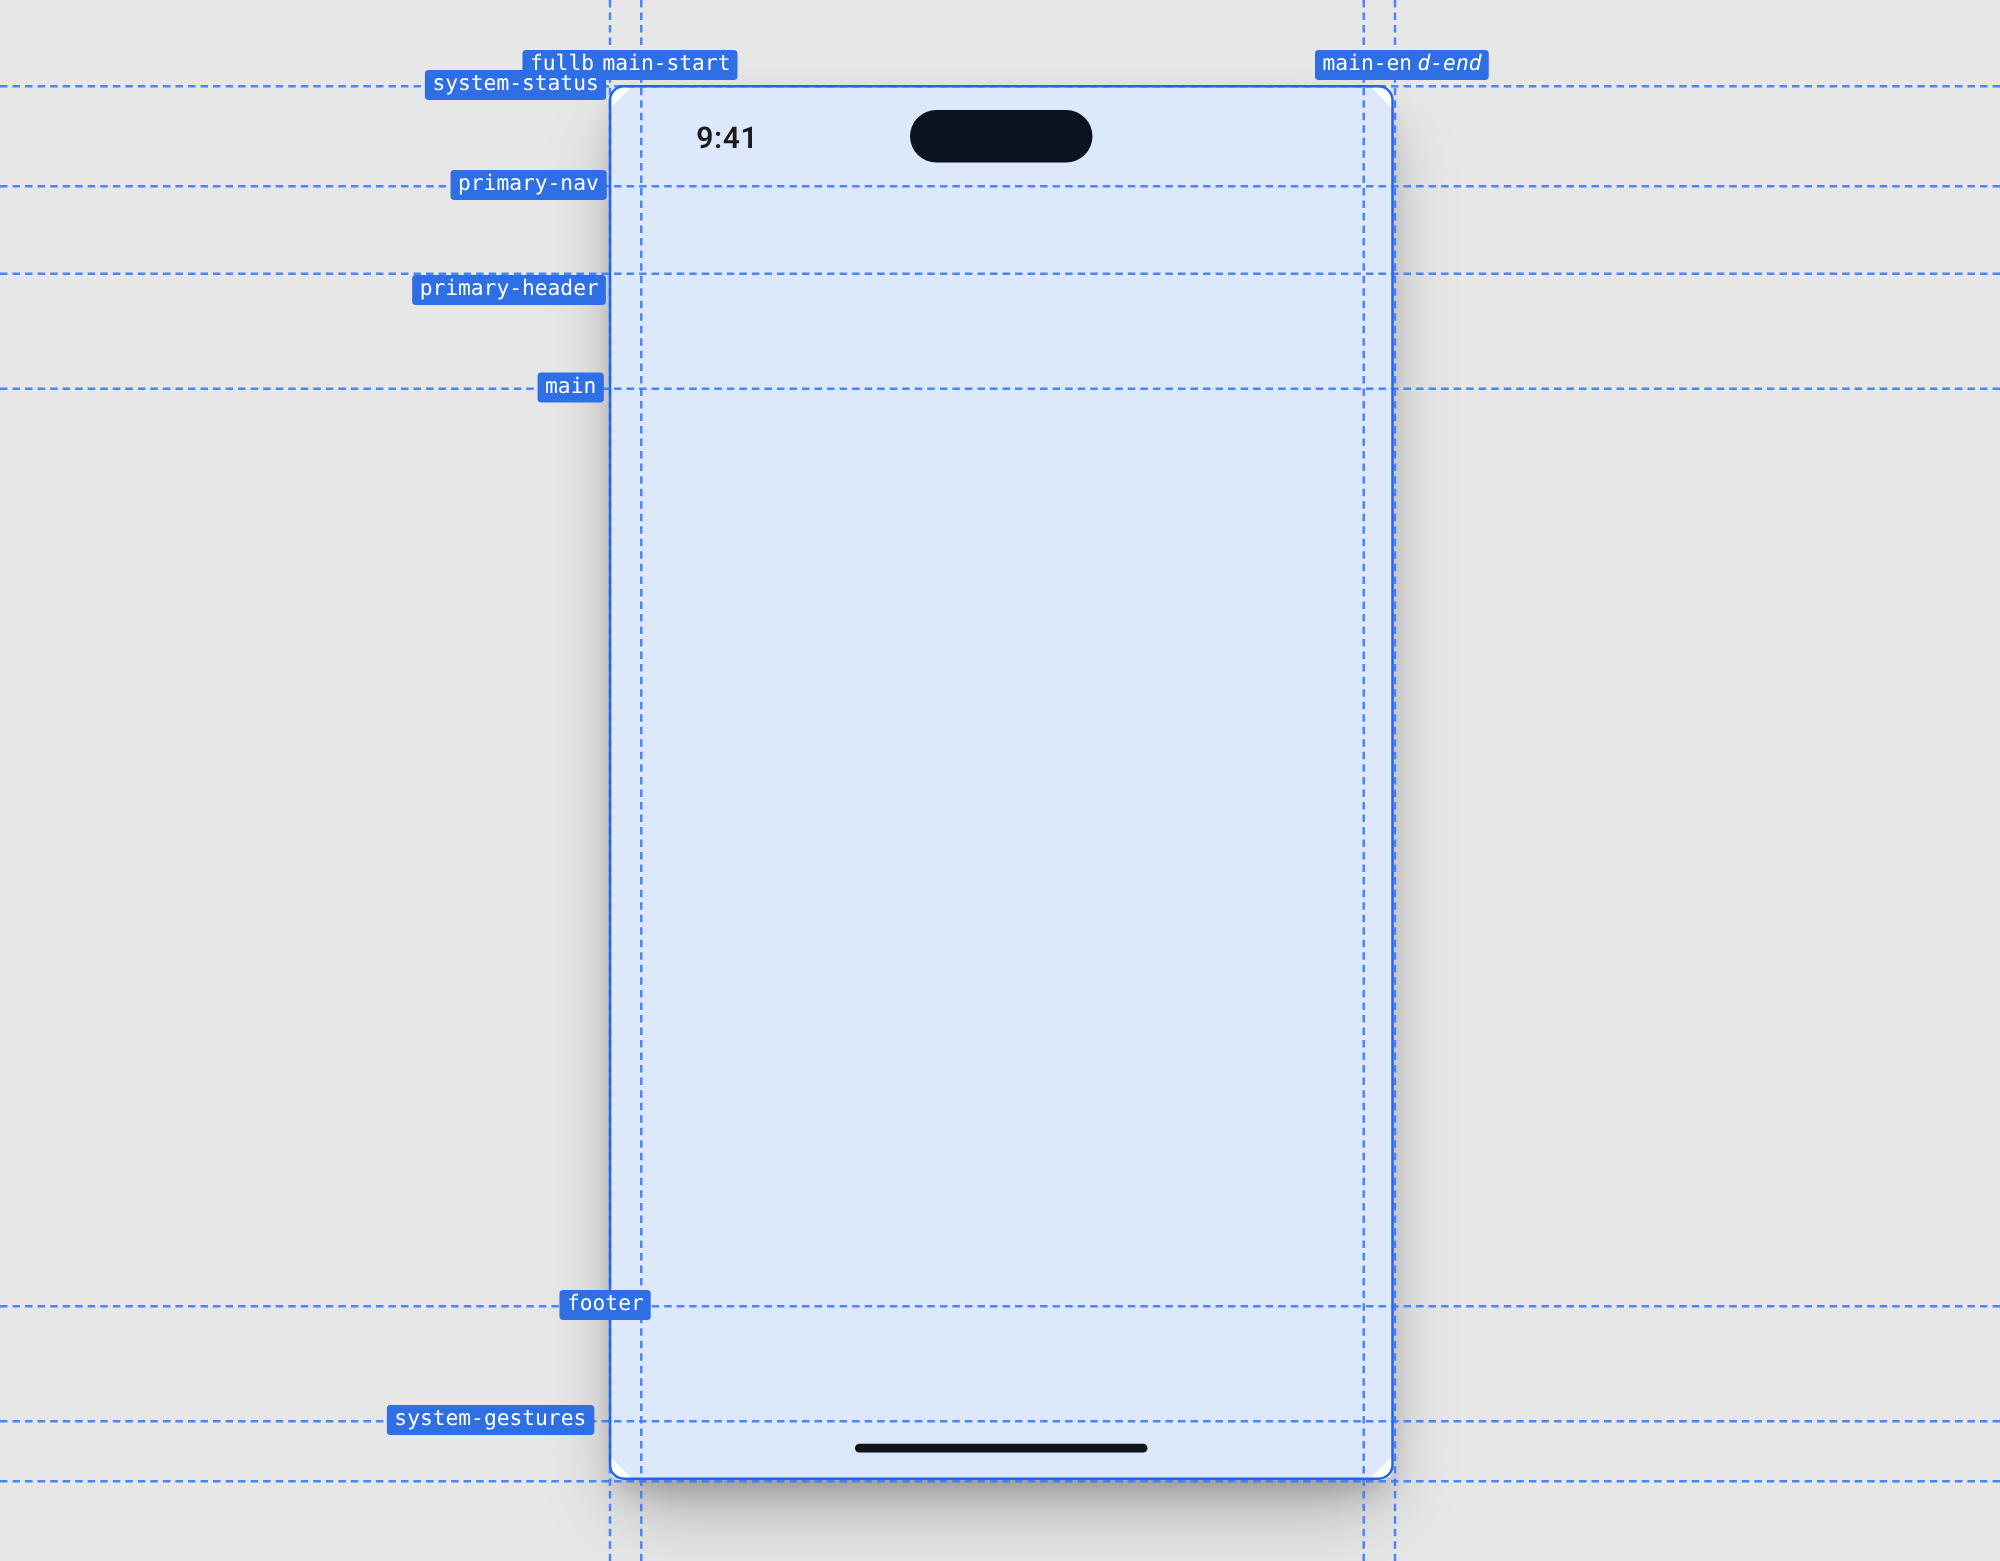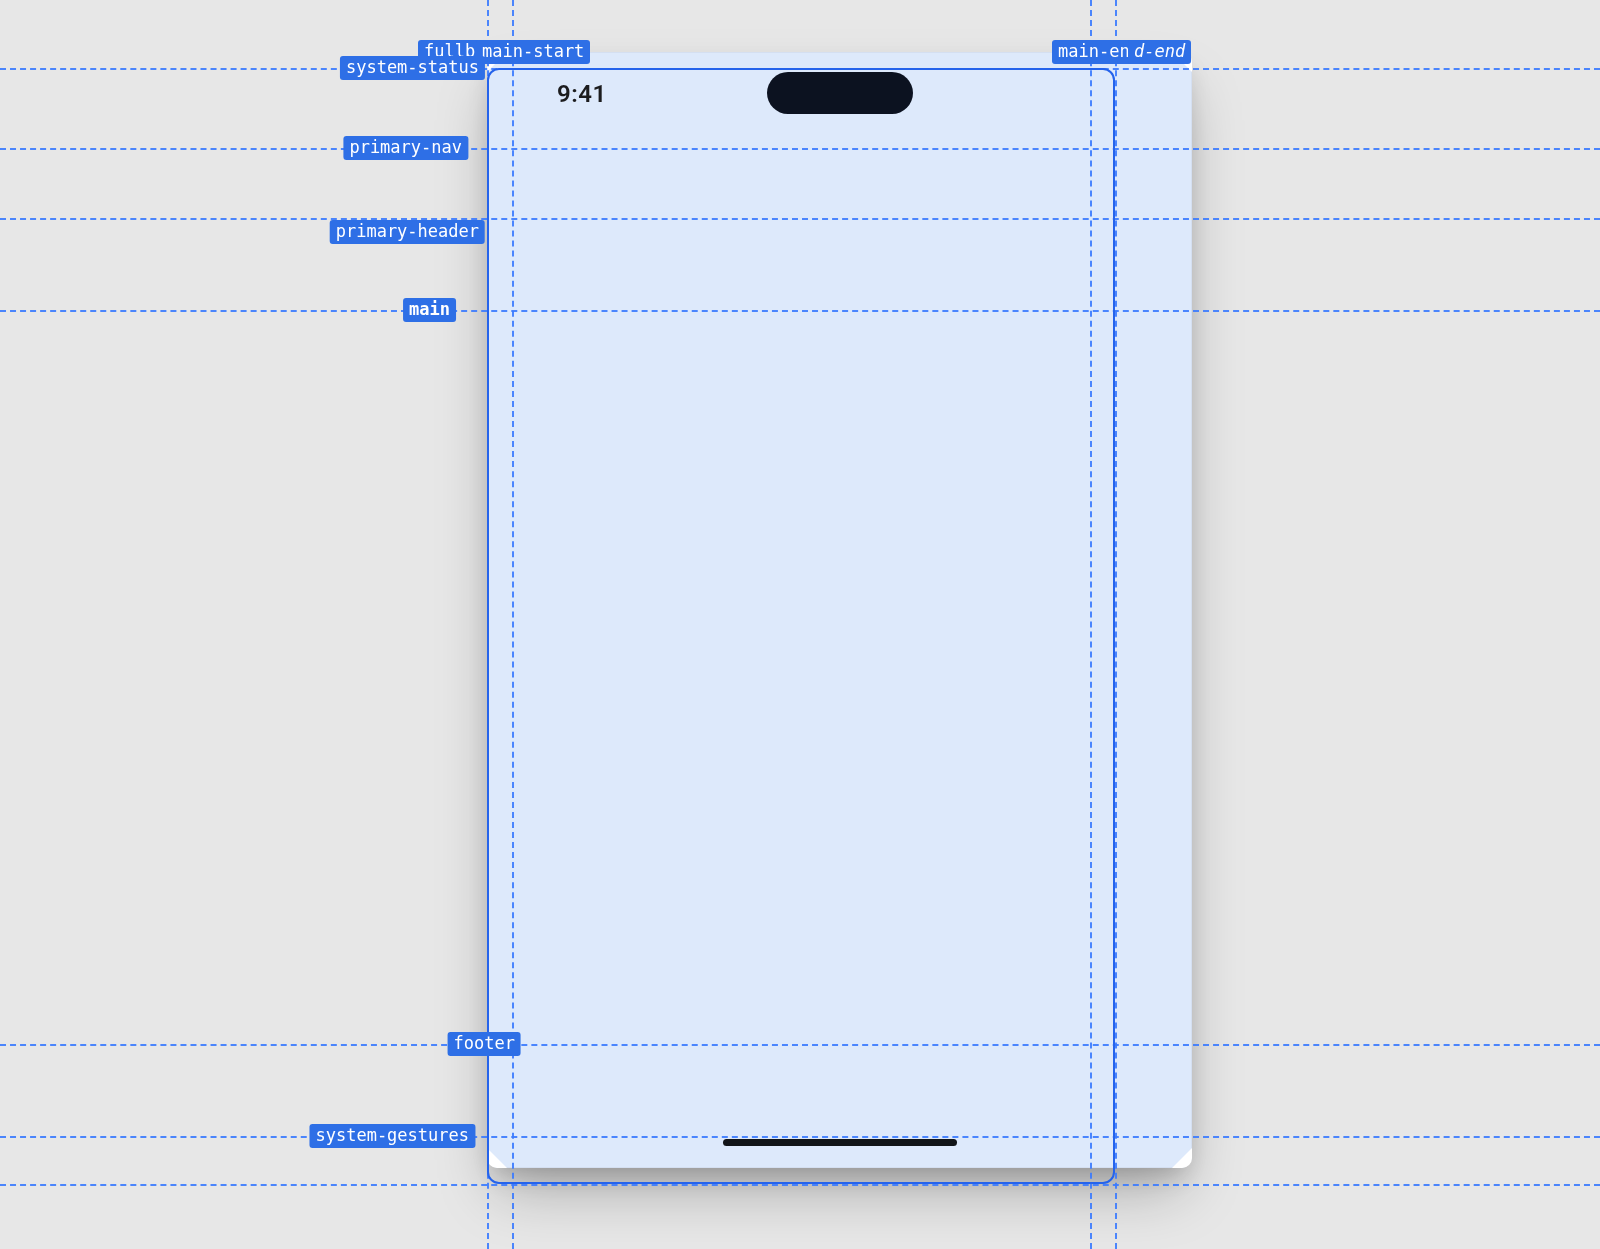--- a/index.html
+++ b/index.html
@@ -22,22 +22,22 @@
     background: var(--bg);
     font-family: -apple-system, BlinkMacSystemFont, "Segoe UI", Roboto, sans-serif;
     overflow: hidden;
     position: relative;
   }
 
   
   .stage {
     position: absolute;
     left: 487px;
-    top: 52px;
-    width: 705px;
+    top: 68px;
+    width: 628px;
     height: 1116px;
   }
 
   .phone {
     position: absolute;
     inset: 0;
     background: var(--phone-bg);
     border-radius: 12px;
     box-shadow:
       0 30px 60px -10px rgba(0,0,0,.28),
@@ -163,17 +163,17 @@
 <div class="hline" style="top:1184px;"></div>
 
 <div class="phone-edge"></div>
 
 <span class="tag" style="left:418px; top:40px;">fullb</span>
 <span class="tag" style="left:466px; top:40px;margin-left:10px;">main-start</span>
 <span class="tag" style="left:1052px; top:40px;">main-end</span>
 <span class="tag" style="left:1128px; top:40px;font-style:italic;">d-end</span>
 
 <span class="tag left" style="left:485px; top:56px;text-align:center;">system-status</span>
-<span class="tag left" style="left:468px; top:136px;">primary-nav</span>
+<span class="tag left" style="left:485px; top:136px;">primary-nav</span>
 <span class="tag left" style="left:485px; top:220px;">primary-header</span>
-<span class="tag left" style="left:456px; top:298px;font-weight:bold;">main</span>
+<span class="tag left" style="left:483px; top:298px;">main</span>
 <span class="tag left" style="left:509px; top:1032px;margin-left:12px;">footer</span>
 <span class="tag left" style="left:475px; top:1124px;">system-gestures</span>
 
 </body></html>

